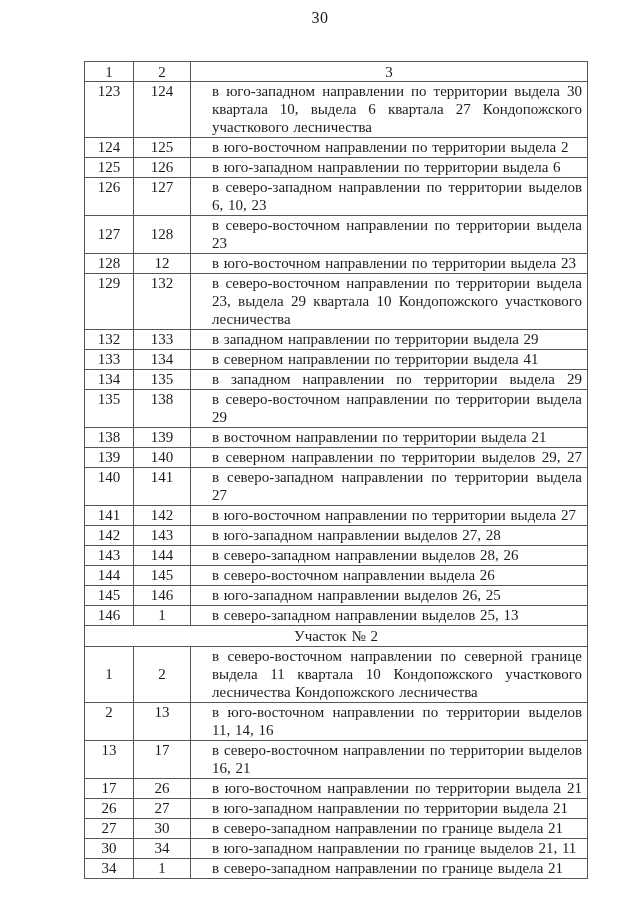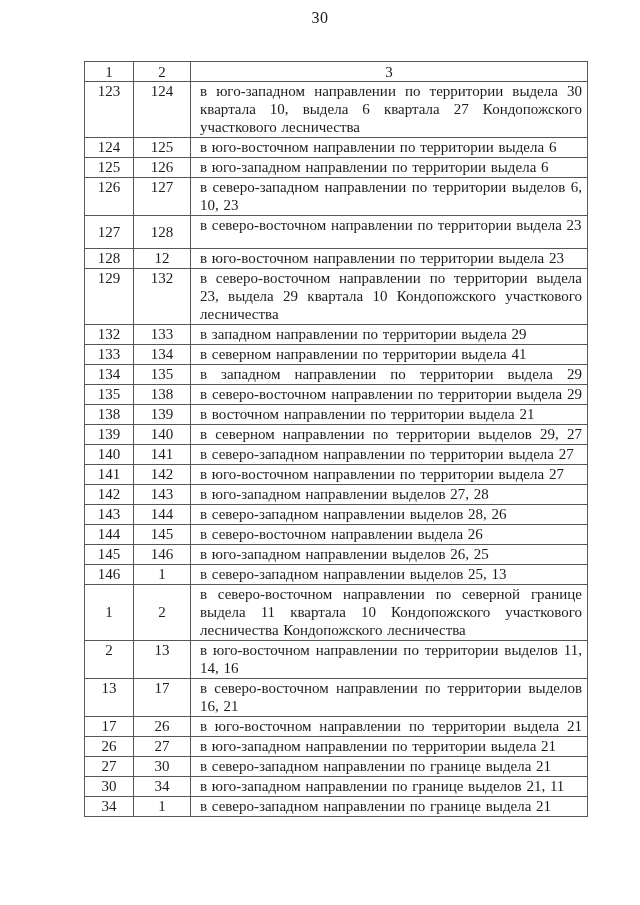--- a/index.html
+++ b/index.html
@@ -43,21 +43,21 @@
   }
   td.num {
     text-align: center;
     vertical-align: top;
     padding: 0 2px 1px 2px;
     font-family: Liberation Serif, serif;
   }
   td.desc {
     text-align: justify;
     vertical-align: top;
-    padding: 0 5px 1px 9px;
+    padding: 0 5px 1px 21px;
     margin-top: 14px;
   }
   td.desc.stretch {
     text-align-last: justify;
   }
   tr.vcenter { height: 33px; }
   tr.vcenter td.num { vertical-align: middle; }
   tr.section-row td {
     text-align: center;
     padding: 1px 0;
@@ -85,21 +85,21 @@
     <tbody id="tbody">
   <tr>
     <td class="num">123</td>
     <td class="num">124</td>
     <td class="desc">в юго-западном направлении по территории выдела 30 квартала 10, выдела 6 квартала 27 Кондопожского участкового лесничества</td>
   </tr>
 
   <tr>
     <td class="num">124</td>
     <td class="num">125</td>
-    <td class="desc">в юго-восточном направлении по территории выдела 6</td>
+    <td class="desc">в юго-восточном направлении по территории выдела 2</td>
   </tr>
 
   <tr>
     <td class="num">125</td>
     <td class="num">126</td>
     <td class="desc">в юго-западном направлении по территории выдела 6</td>
   </tr>
 
   <tr>
     <td class="num">126</td>
@@ -196,20 +196,23 @@
     <td class="num">146</td>
     <td class="desc">в юго-западном направлении выделов 26, 25</td>
   </tr>
 
   <tr>
     <td class="num">146</td>
     <td class="num">1</td>
     <td class="desc">в северо-западном направлении выделов 25, 13</td>
   </tr>
 
+  <tr class="section-row">
+    <td colspan="3">Участок № 2</td>
+  </tr>
 
   <tr class="vcenter">
     <td class="num">1</td>
     <td class="num">2</td>
     <td class="desc">в северо-восточном направлении по северной границе выдела 11 квартала 10 Кондопожского участкового лесничества Кондопожского лесничества</td>
   </tr>
 
   <tr>
     <td class="num">2</td>
     <td class="num">13</td>

